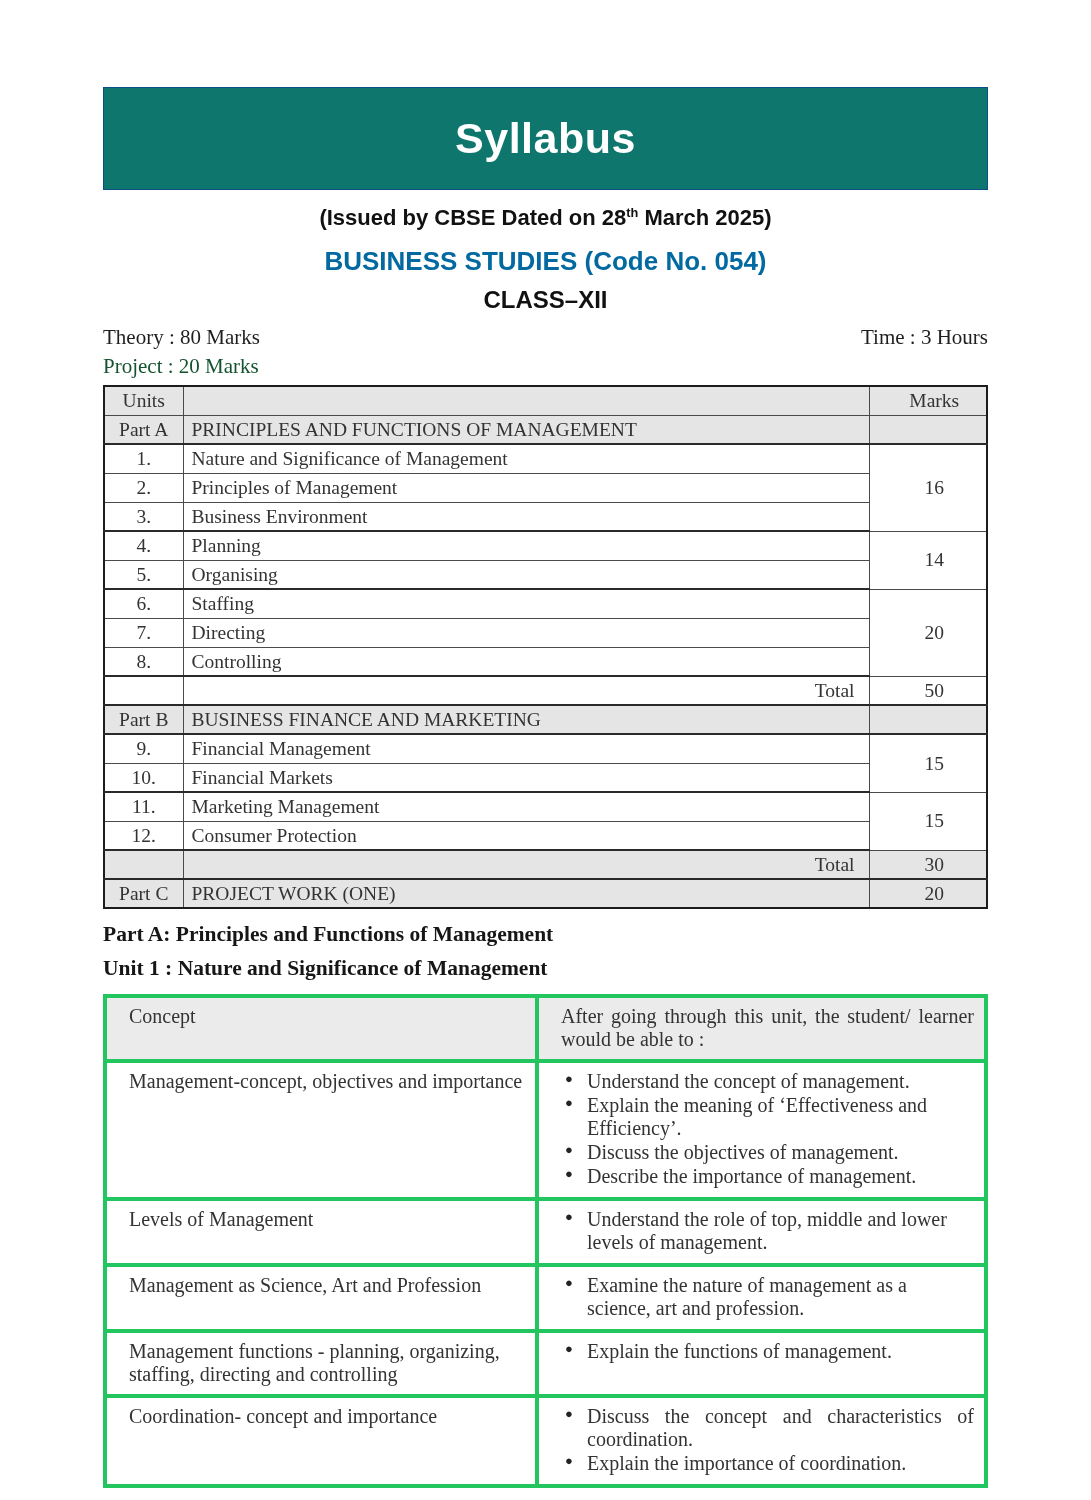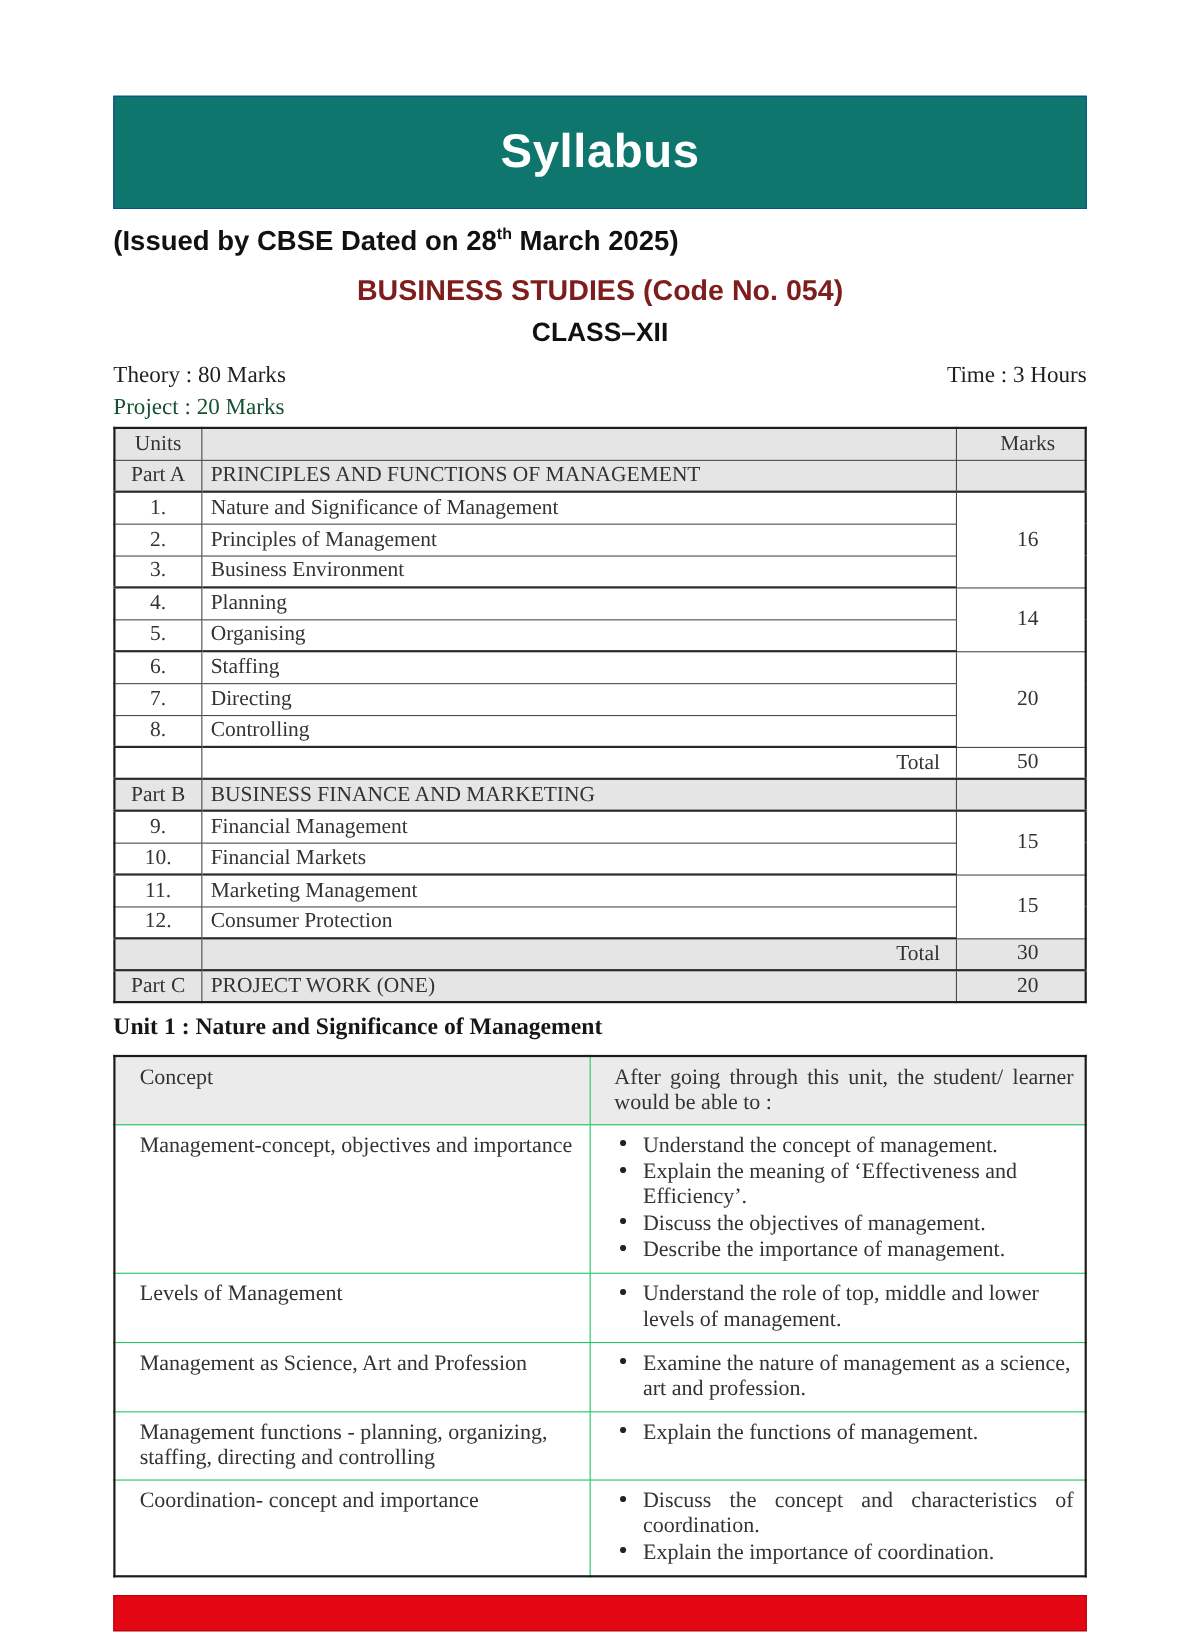--- a/index.html
+++ b/index.html
@@ -21,29 +21,29 @@
     display: flex; align-items: center; justify-content: center;
   }
   .banner-title {
     font-family: "Liberation Sans", sans-serif;
     font-weight: bold; font-size: 43px; color: #ffffff;
     letter-spacing: 0.5px;
   }
 
   
   .h-issued {
-    margin-top: 15px; 
-    font-family: "Liberation Sans", sans-serif;
-    font-weight: bold; font-size: 25px; color: #111;
+    margin-top: 15px; text-align: center;
+    font-family: "Liberation Sans", sans-serif;
+    font-weight: bold; font-size: 22px; color: #111;
   }
   .h-issued sup { font-size: 58%; vertical-align: super; }
   .h-subject {
     margin-top: 15px; text-align: center;
     font-family: "Liberation Sans", sans-serif;
-    font-weight: bold; font-size: 26px; color: #7f1d1d;
+    font-weight: bold; font-size: 26px; color: #0369a1;
   }
   .h-class {
     margin-top: 9px; text-align: center;
     font-family: "Liberation Sans", sans-serif;
     font-weight: bold; font-size: 24px; color: #111;
   }
 
   
   .meta-row {
     margin-top: 11px;
@@ -70,21 +70,21 @@
   
   .sec-heading {
     font-weight: bold; font-size: 21.5px; color: #161616;
   }
   .sec-part { margin-top: 13px; }
   .sec-unit { margin-top: 9px; }
 
   
   .outcomes-table { margin-top: 13px; font-size: 20px; color: #333; border: 2px solid #1c1c1c; }
   .outcomes-table td {
-    border: 1px solid #22c55e;
+    border: 4px solid #22c55e;
     padding: 7px 10px 8px 22px;
     vertical-align: top;
   }
   .outcomes-table td.c-concept { width: 432px; }
   .outcomes-table tr.head td { background: #ebebeb; }
   .outcomes-table td.justify { text-align: justify; }
   .bullets { list-style: none; }
   .bullets li { position: relative; padding-left: 26px; margin-bottom: 1px; }
   .bullets li::before {
     content: "\25CF";
@@ -200,20 +200,21 @@
       <td class="c-marks">30</td>
     </tr>
     <tr class="gray">
       <td class="c-num">Part C</td>
       <td>PROJECT WORK (ONE)</td>
       <td class="c-marks">20</td>
     </tr>
   </tbody>
     </table>
 
+  <div class="sec-heading sec-part">Part A: Principles and Functions of Management</div>
   <div class="sec-heading sec-unit">Unit 1 : Nature and Significance of Management</div>
 
   <table class="outcomes-table">
     <tbody>
         <tr class="head">
       <td class="c-concept">Concept</td>
       <td class="justify">After going through this unit, the student/ learner would be able to :</td>
     </tr>
     <tr>
       <td class="c-concept">Management-concept, objectives and importance</td>

